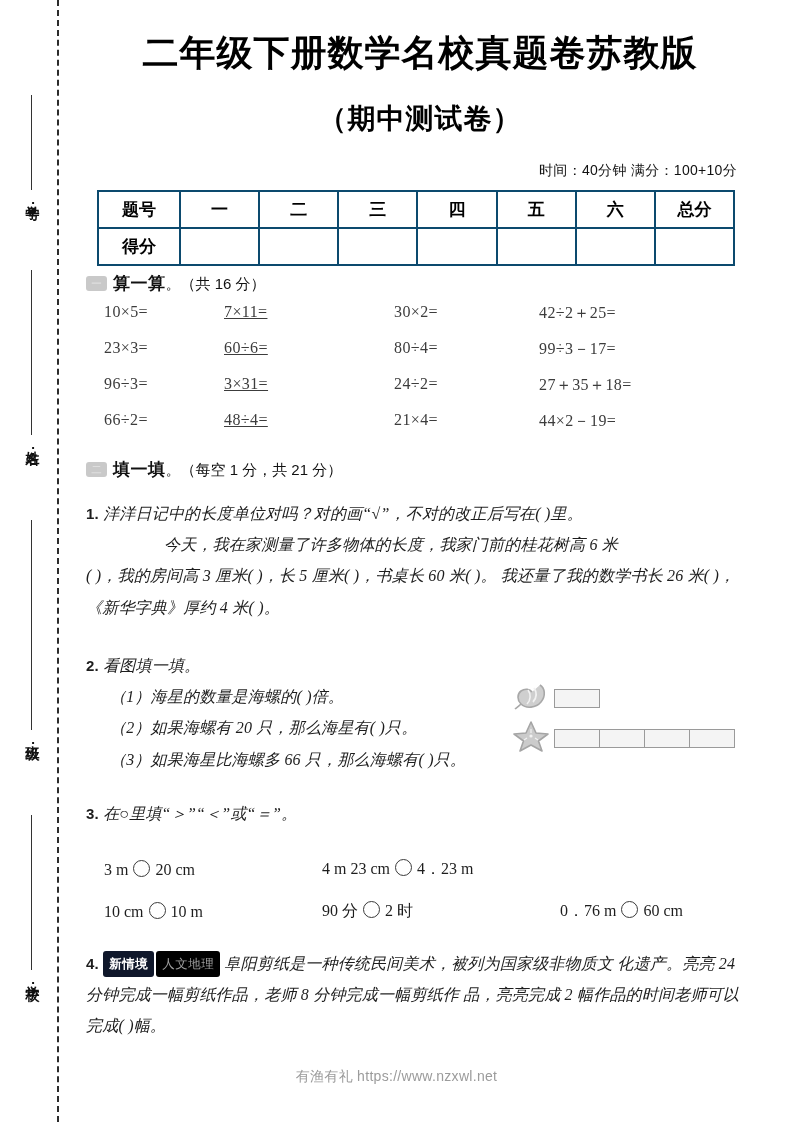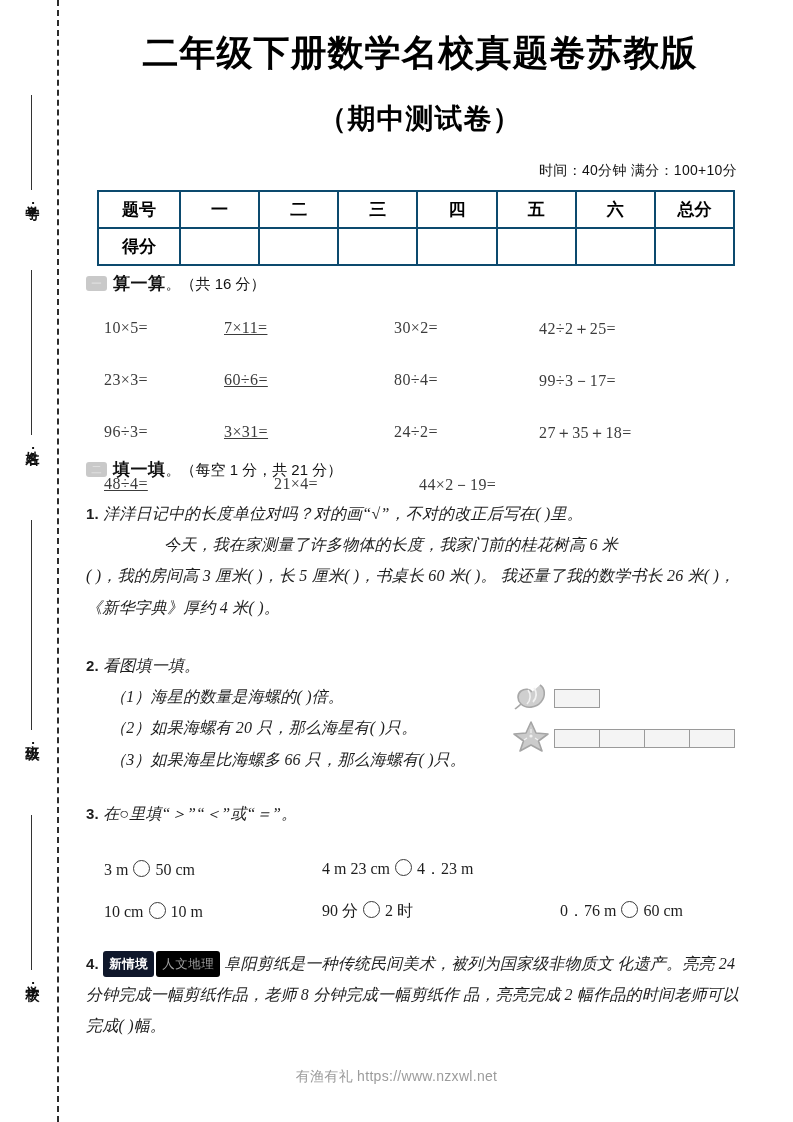--- a/index.html
+++ b/index.html
@@ -135,21 +135,20 @@
 
   
   .calc-grid {
     position: absolute;
     left: 104px; top: 303px;
     width: 640px;
   }
   .calc-row {
     display: flex;
     height: 36px;
-    margin-top: 16px;
   }
   .calc-cell {
     font-size: 16px;
     color: #3c3c3c;
     font-family: "Liberation Serif", "DejaVu Serif", serif;
     letter-spacing: 0.4px;
     white-space: nowrap;
   }
   .calc-cell.c0 { width: 120px; }
   .calc-cell.c1 { width: 170px; text-decoration: underline; }
@@ -314,20 +313,21 @@
     <div class="calc-cell c2">80÷4=</div>
     <div class="calc-cell c3">99÷3－17=</div>
   </div>
   <div class="calc-row">
     <div class="calc-cell c0">96÷3=</div>
     <div class="calc-cell c1">3×31=</div>
     <div class="calc-cell c2">24÷2=</div>
     <div class="calc-cell c3">27＋35＋18=</div>
   </div>
   <div class="calc-row">
+    <div class="calc-cell c0">66÷2=</div>
     <div class="calc-cell c1">48÷4=</div>
     <div class="calc-cell c2">21×4=</div>
     <div class="calc-cell c3">44×2－19=</div>
   </div>
 </div>
 
 <div class="sec" style="top:458px;">
   <span class="sec-badge">二</span><span class="sec-name">填一填</span><span class="sec-pts">。（每空 1 分，共 21 分）</span>
 </div>
 
@@ -379,21 +379,21 @@
 </div>
 
 <div class="q" style="top:798px;">
   <span class="q-num">3.</span>
   <span class="kai">在○里填“＞”“＜”或“＝”。</span>
 </div>
 
 <div class="cmp-grid" style="top:848px;">
   <div class="cmp-row">
     <div class="cmp-cell a">
-      <span>3 m</span><span class="circ"></span><span>50 cm</span>
+      <span>3 m</span><span class="circ"></span><span>20 cm</span>
     </div>
     <div class="cmp-cell b">
       <span>4 m 23 cm</span><span class="circ"></span><span>4．23 m</span>
     </div>
   </div>
   <div class="cmp-row">
     <div class="cmp-cell a">
       <span>10 cm</span><span class="circ"></span><span>10 m</span>
     </div>
     <div class="cmp-cell b">

